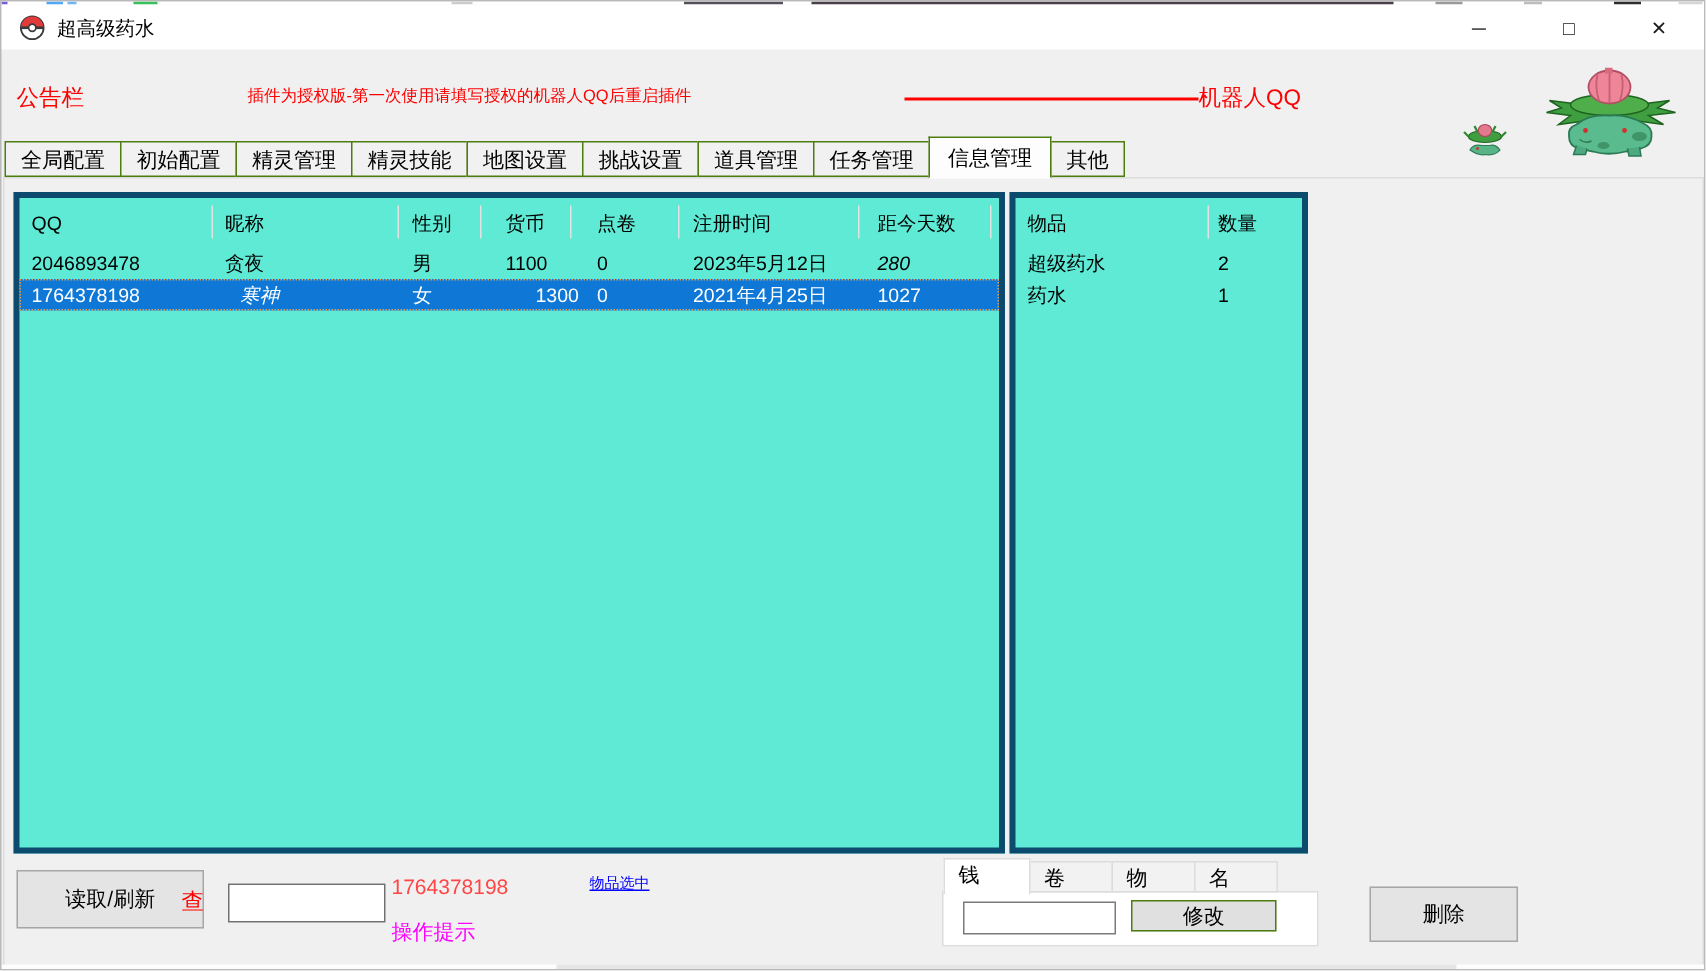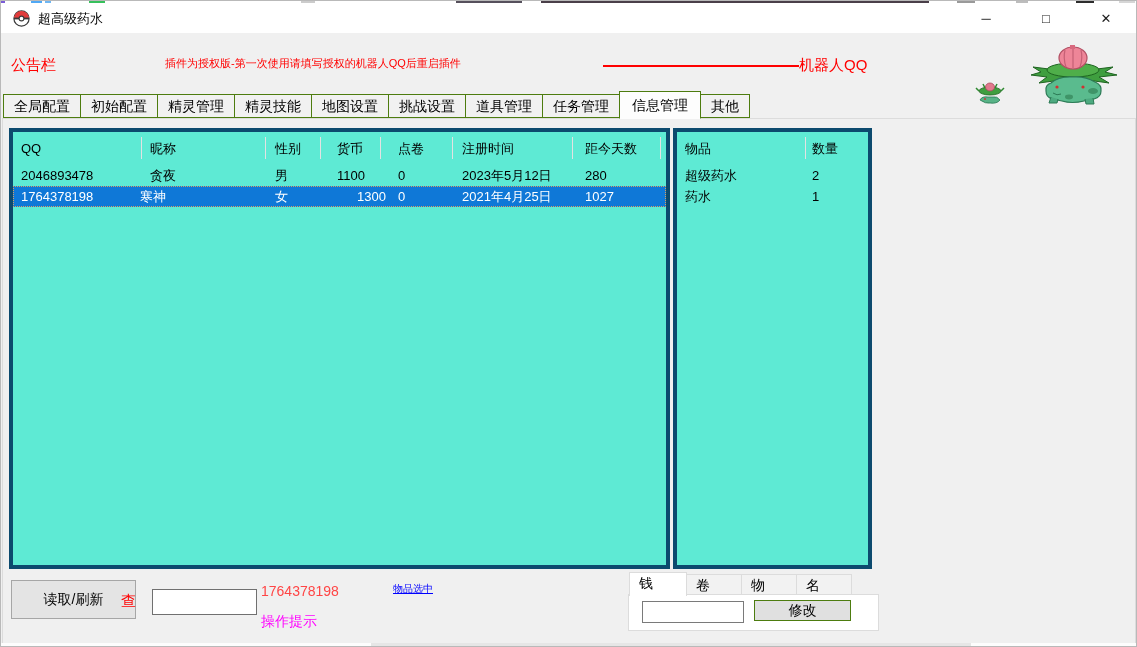--- a/index.html
+++ b/index.html
@@ -154,25 +154,25 @@
       <div class="lv-head-cell" style="left: 385px;">点卷</div>
       <div class="lv-head-cell" style="left: 449px;">注册时间</div>
       <div class="lv-head-cell" style="left: 572px;">距今天数</div>
       <div class="lv-row" style="top: 33px; width: 100%;">
         <div class="lv-cell" style="left: 8px;">2046893478</div>
         <div class="lv-cell" style="left: 137px;">贪夜</div>
         <div class="lv-cell" style="left: 262px;">男</div>
         <div class="lv-cell" style="left: 324px;">1100</div>
         <div class="lv-cell" style="left: 385px;">0</div>
         <div class="lv-cell" style="left: 449px;">2023年5月12日</div>
-        <div class="lv-cell" style="left: 572px;">280</div>
+        <div class="lv-cell" style="left: 572px; font-style: italic;">280</div>
       </div>
       <div class="lv-row sel" style="top: 54px; width: 100%; background: rgb(15, 120, 215);">
         <div class="lv-cell" style="left: 8px;">1764378198</div>
-        <div class="lv-cell" style="left: 127px;">寒神</div>
+        <div class="lv-cell" style="left: 147px; font-style: italic;">寒神</div>
         <div class="lv-cell" style="left: 262px;">女</div>
         <div class="lv-cell" style="left: 344px;">1300</div>
         <div class="lv-cell" style="left: 385px;">0</div>
         <div class="lv-cell" style="left: 449px;">2021年4月25日</div>
         <div class="lv-cell" style="left: 572px;">1027</div>
       </div>
     </div>
 
   <div class="lv" id="items-lv">
       <div class="lv-sep" style="left: 128px;"></div>
@@ -193,20 +193,21 @@
   <span id="query-label" style="color: rgb(255, 0, 0);">查</span>
   <input id="search-input" type="text" value="" style="">
   <span id="selected-qq" style="color: rgb(255, 69, 69);">1764378198</span>
   <span id="hint-label" style="color: rgb(255, 0, 255);">操作提示</span>
   <span id="item-selected-label" style="color: rgb(0, 0, 255);">物品选中</span>
 
   <div id="mini-tab-bar"></div>
   <div id="mini-page"></div>
   <input id="value-input" type="text" value="" style="">
   <div class="btn" id="modify-btn">修改</div>
+  <div class="btn" id="delete-btn">删除</div>
 
   <div id="bottom-sliver">
     <div style="left:370px;width:600px;"></div>
   </div>
 <div class="mini-tab sel" style="left: 628px; width: 58px;">钱</div>
     <div class="mini-tab" style="left: 685px; width: 56px;">卷</div>
     <div class="mini-tab" style="left: 740px; width: 56px;">物</div>
     <div class="mini-tab" style="left: 795px; width: 56px;">名</div>
   </div>
 

